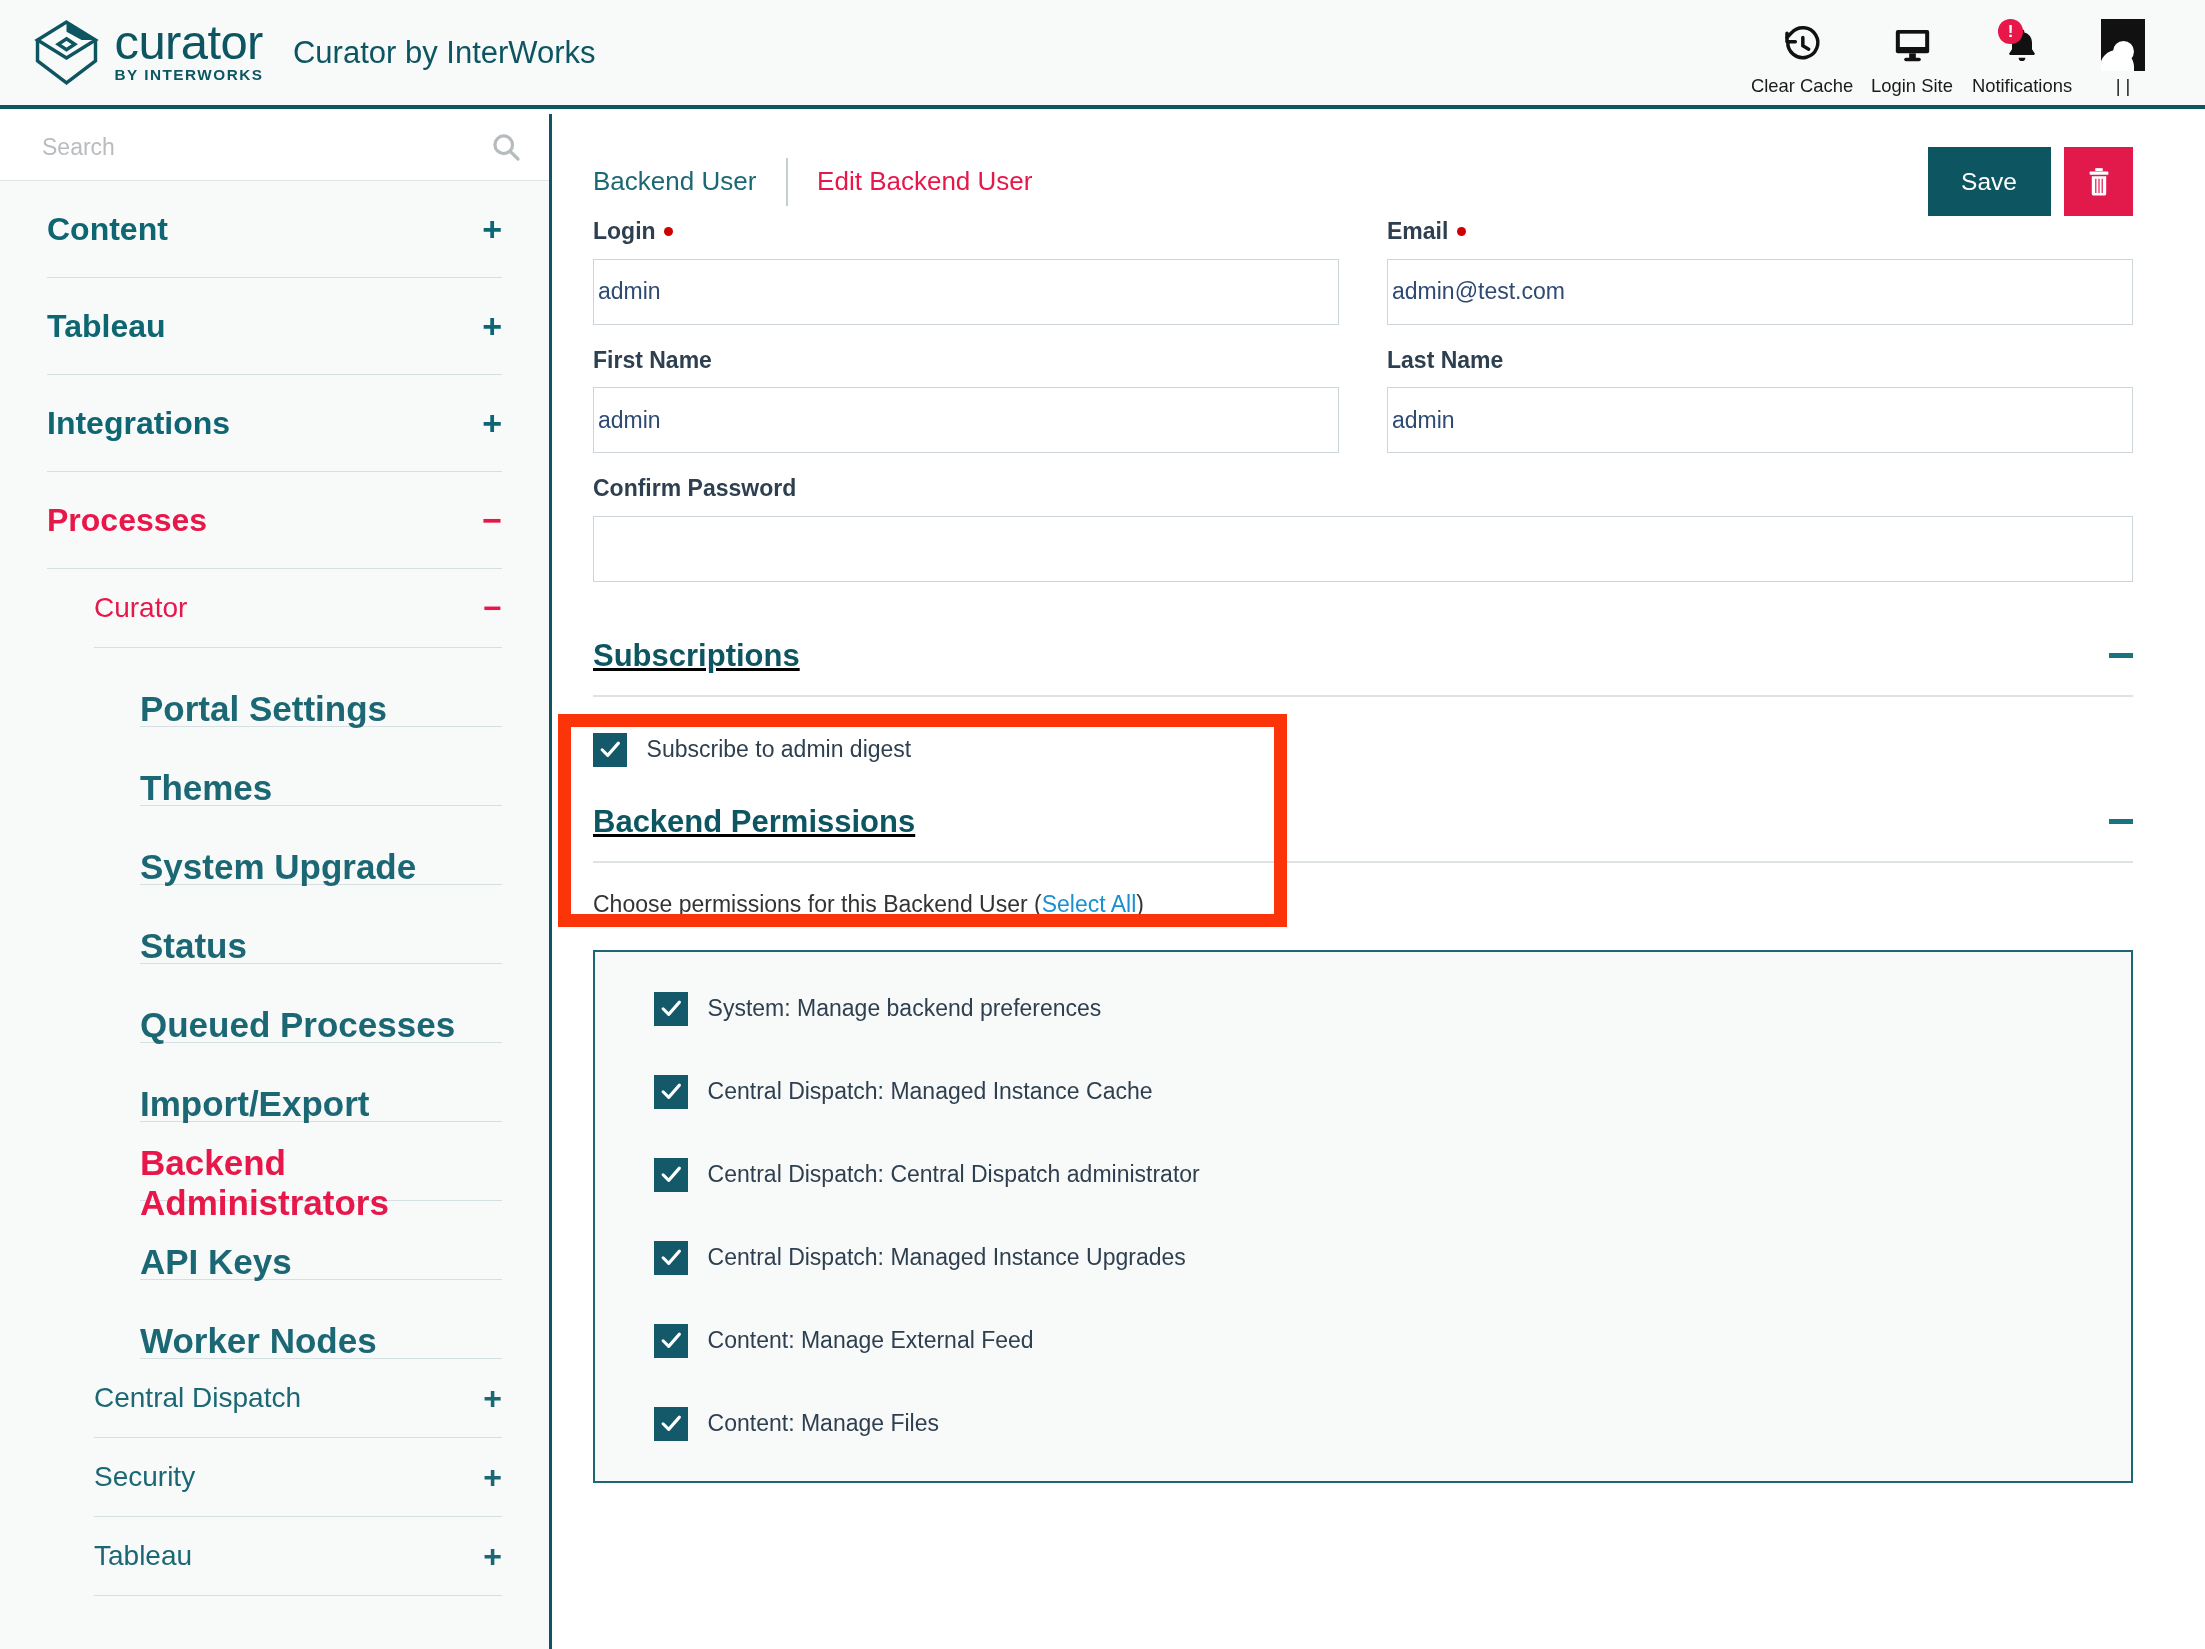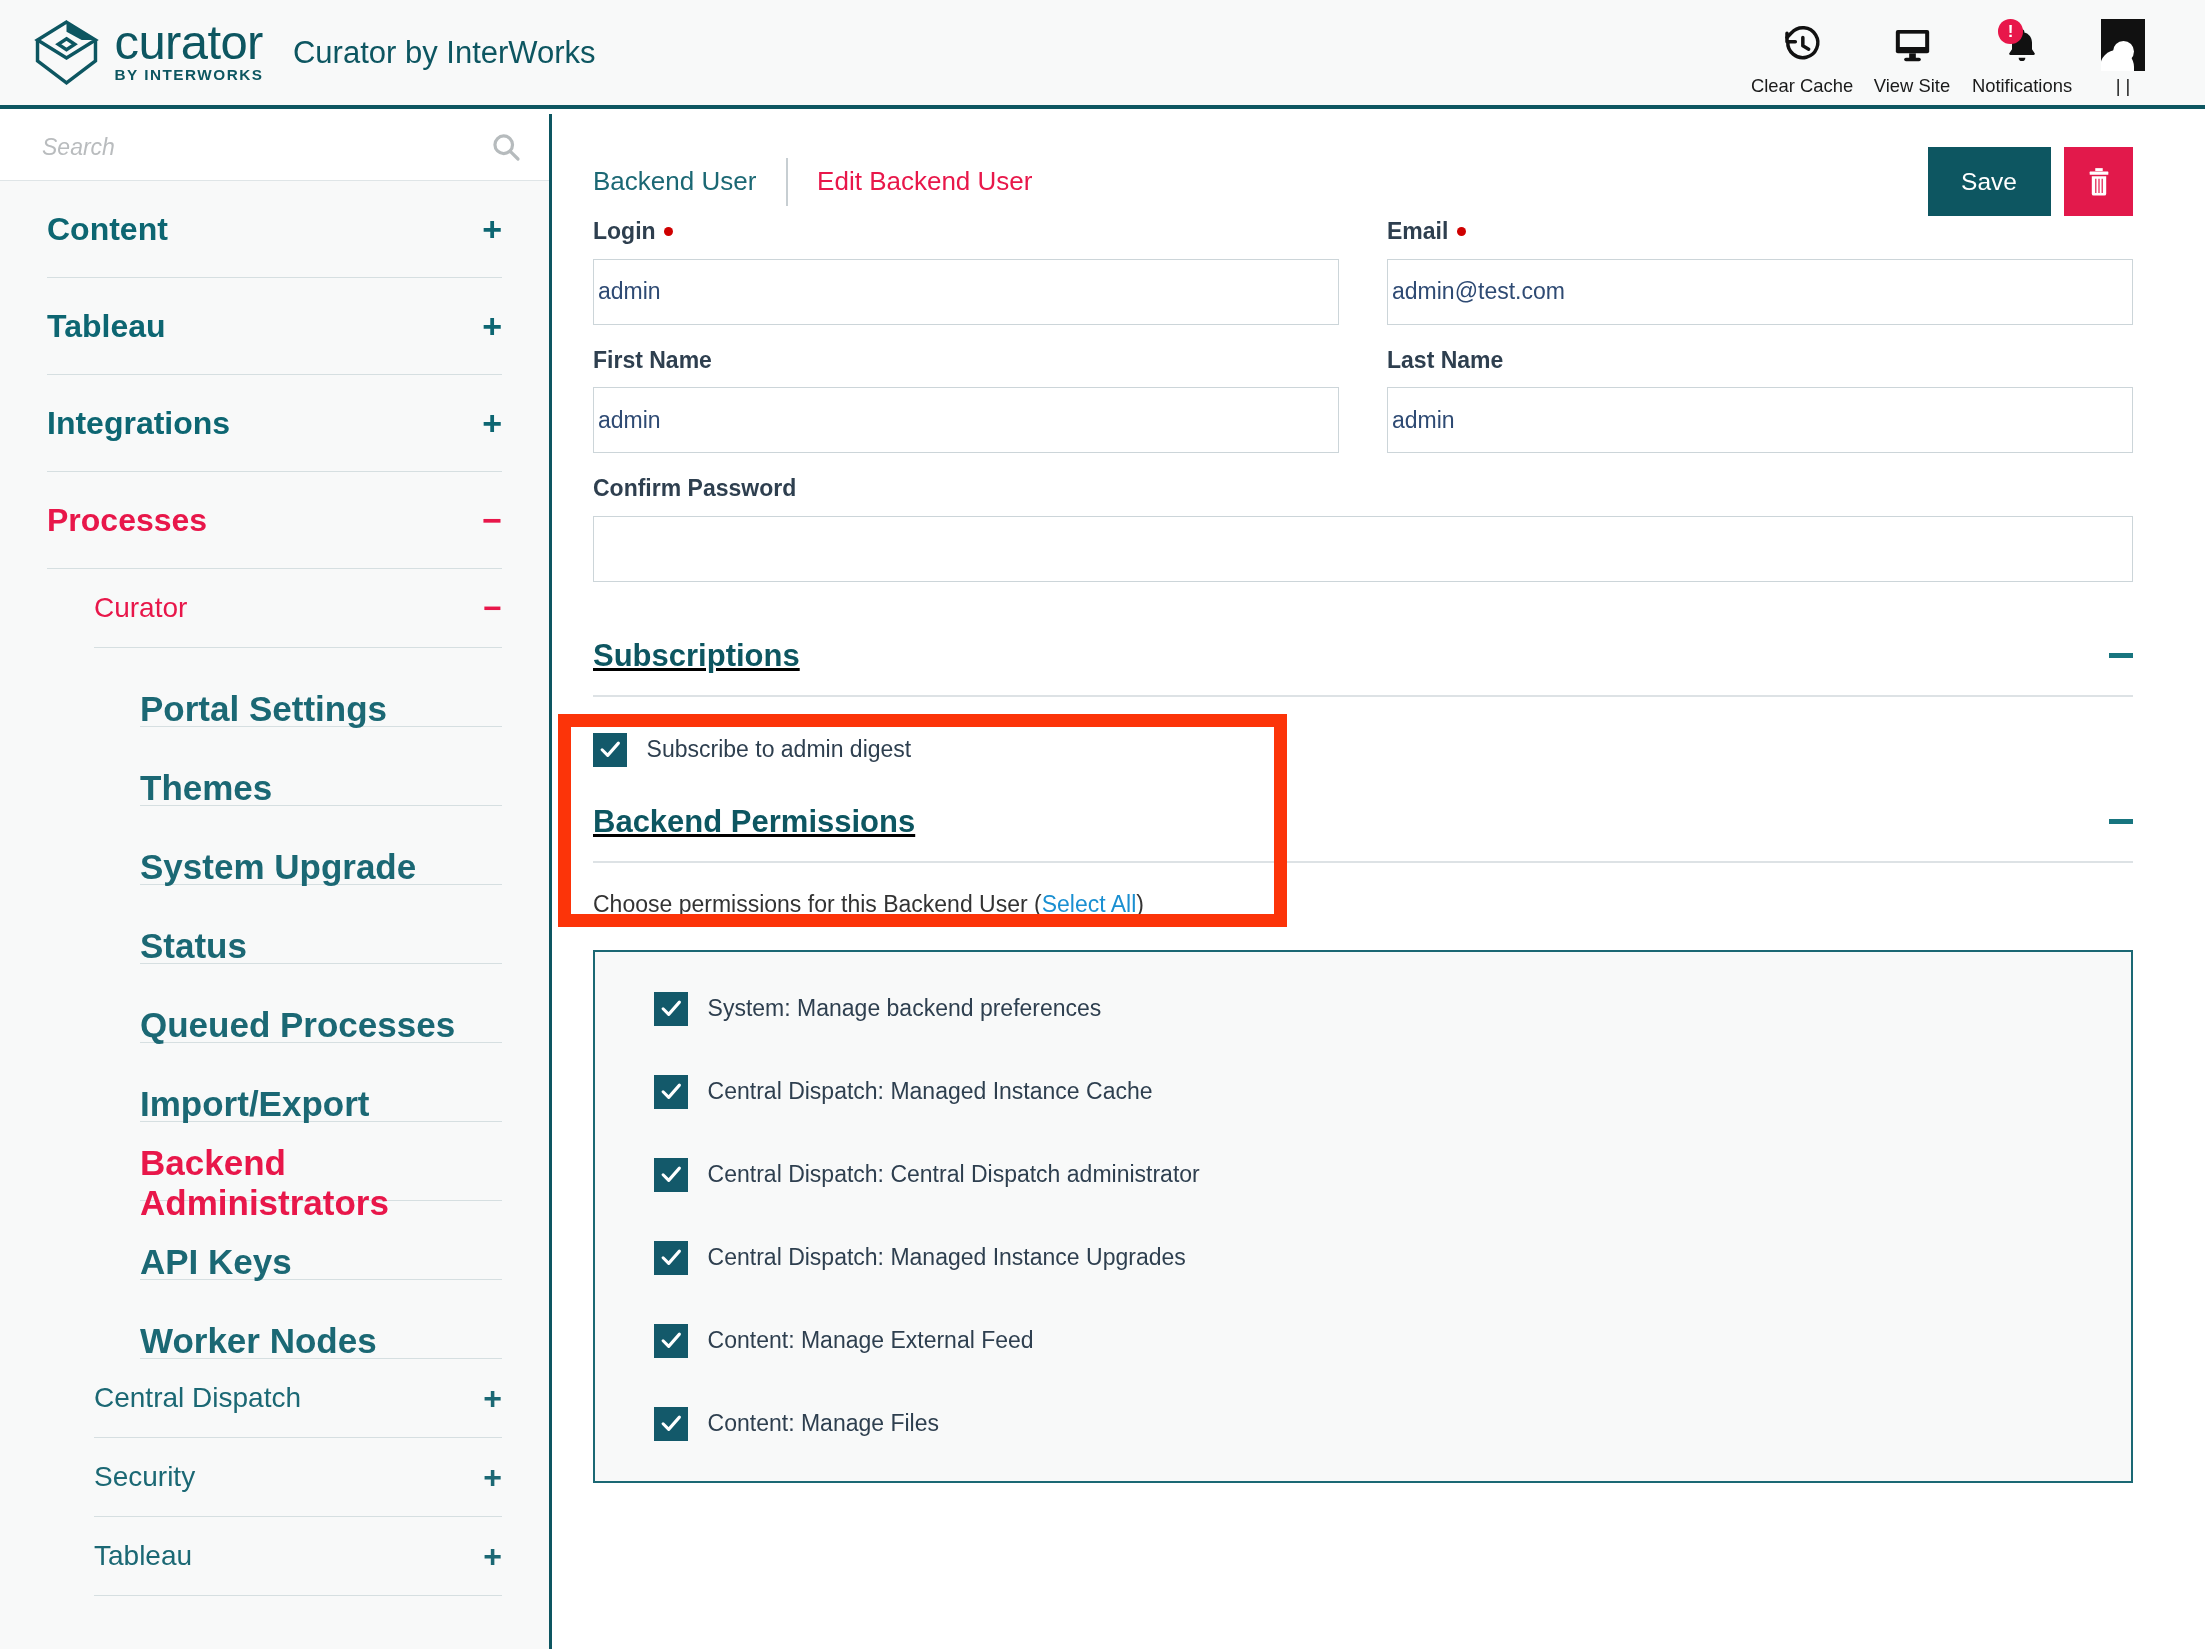--- a/index.html
+++ b/index.html
@@ -56,21 +56,21 @@
   #sidebar {
     position: absolute; left: 0; top: 114px; width: 552px; height: 1535px;
     background: #f8f9f9; border-right: 3.1px solid #0d5661; overflow: hidden;
   }
   #search-row {
     height: 67px; background: #ffffff; display: flex; align-items: center;
     padding: 0 27px 0 42px; border-bottom: 1.2px solid #dfe5e7;
   }
   #search-input {
     flex: 1; border: none; outline: none; background: transparent;
-    font-size: 23px; color: #0369a1; font-family: inherit; font-style: italic;
+    font-size: 23px; color: #0369a1; font-family: inherit;
   }
   #search-input::placeholder { color: #b9bcbe; }
   #search-icon { width: 32px; height: 32px; flex: none; }
 
   .nav-group { padding: 0 47px 0 47px; }
   .nav-top {
     display: flex; align-items: center; justify-content: space-between;
     height: 97px; cursor: pointer; border-bottom: 1.2px solid #d6dfe1;
   }
   .nav-top .lbl { font-size: 32px; font-weight: 700; color: #0d6672; }
@@ -197,21 +197,21 @@
 
     <div class="tb-item">
       <div class="tb-icon">
         <svg width="43" height="40" viewBox="0 0 24 24">
           <rect x="2" y="3" width="20" height="14" rx="1.2" fill="#111"></rect>
           <rect x="4.4" y="5.2" width="15.2" height="8" fill="#f8f9f9"></rect>
           <rect x="10" y="17" width="4" height="3" fill="#111"></rect>
           <rect x="7" y="19.6" width="10" height="2.2" rx="1.1" fill="#111"></rect>
         </svg>
       </div>
-      <div class="tb-label">View Site</div>
+      <div class="tb-label">Login Site</div>
     </div>
 
     <div class="tb-item">
       <div class="tb-icon">
         <svg width="40" height="40" viewBox="0 0 24 24">
           <path d="M12 2.5c-.8 0-1.4.6-1.4 1.4v.6C7.8 5.2 6 7.6 6 10.5v4l-1.6 2.4c-.3.5 0 1.1.6 1.1h14c.6 0 .9-.6.6-1.1L18 14.5v-4c0-2.9-1.8-5.3-4.6-6v-.6c0-.8-.6-1.4-1.4-1.4z" fill="#111"></path>
           <path d="M10 19.6a2 2 0 0 0 4 0z" fill="#111"></path>
         </svg>
         <div class="badge-dot">!</div>
       </div>

